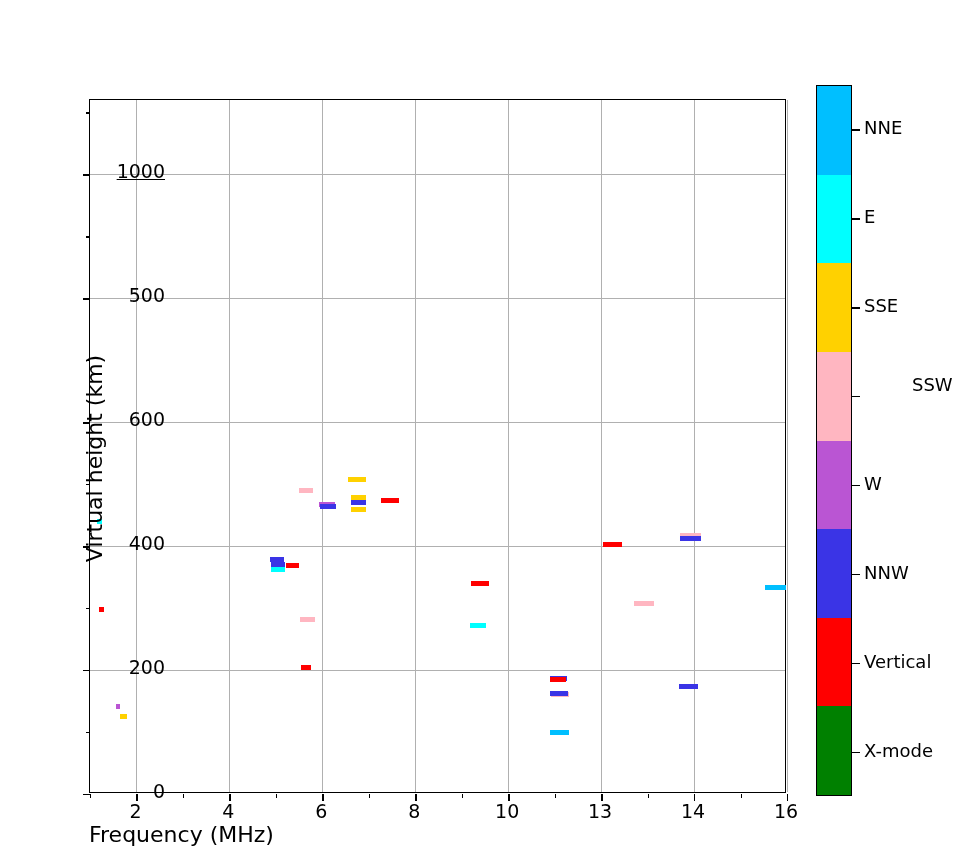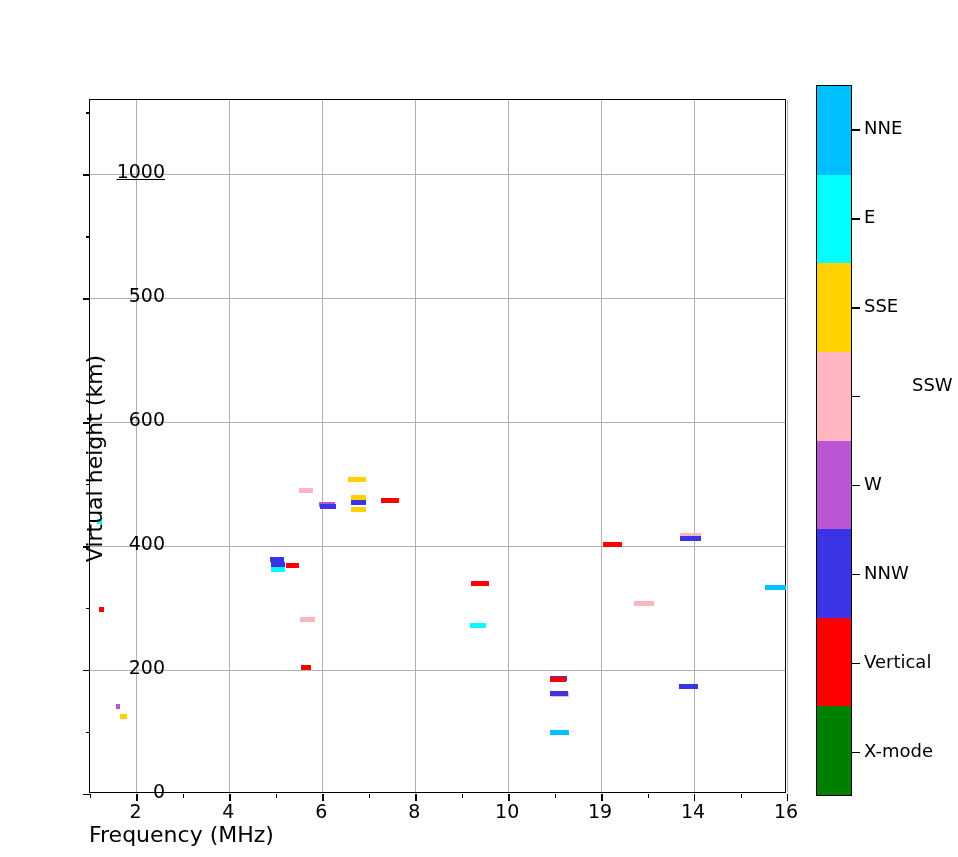--- a/index.html
+++ b/index.html
@@ -137,21 +137,21 @@
       <div class="mark" title="Vertical 11.08 MHz, 184 km" style="left: 460.485px; top: 577.486px; width: 15.7987px; height: 5px; background: rgb(255, 0, 0);"></div>
       <div class="mark" title="Vertical 12.25 MHz, 402 km" style="left: 513.457px; top: 442.404px; width: 18.5867px; height: 5px; background: rgb(255, 0, 0);"></div>
     </div>
 
   <div id="axis-decor">
       <div class="xlab" style="left: 135.467px;">2</div>
       <div class="xlab" style="left: 228.4px;">4</div>
       <div class="xlab" style="left: 321.333px;">6</div>
       <div class="xlab" style="left: 414.267px;">8</div>
       <div class="xlab" style="left: 507.2px;">10</div>
-      <div class="xlab" style="left: 600.133px;">19</div>
+      <div class="xlab" style="left: 600.133px;">13</div>
       <div class="xlab" style="left: 693.067px;">14</div>
       <div class="xlab" style="left: 786px;">16</div>
       <div class="ylab" style="top: 793px;">0</div>
       <div class="ylab" style="top: 669.071px;">200</div>
       <div class="ylab" style="top: 545.143px;">400</div>
       <div class="ylab" style="top: 421.214px;">600</div>
       <div class="ylab" style="top: 297.286px;">500</div>
       <div class="ylab" style="top: 173.357px; text-decoration: underline;">1000</div>
     </div>
 

